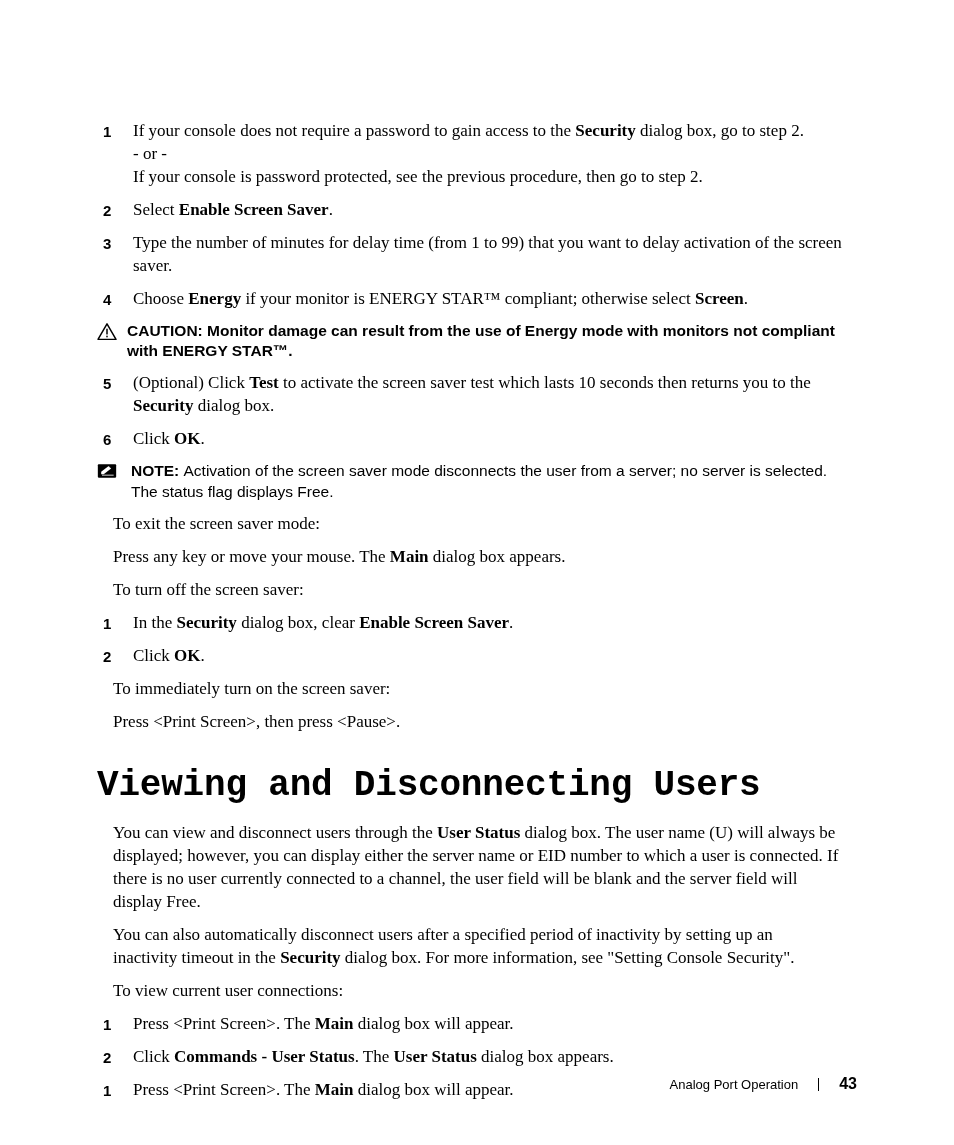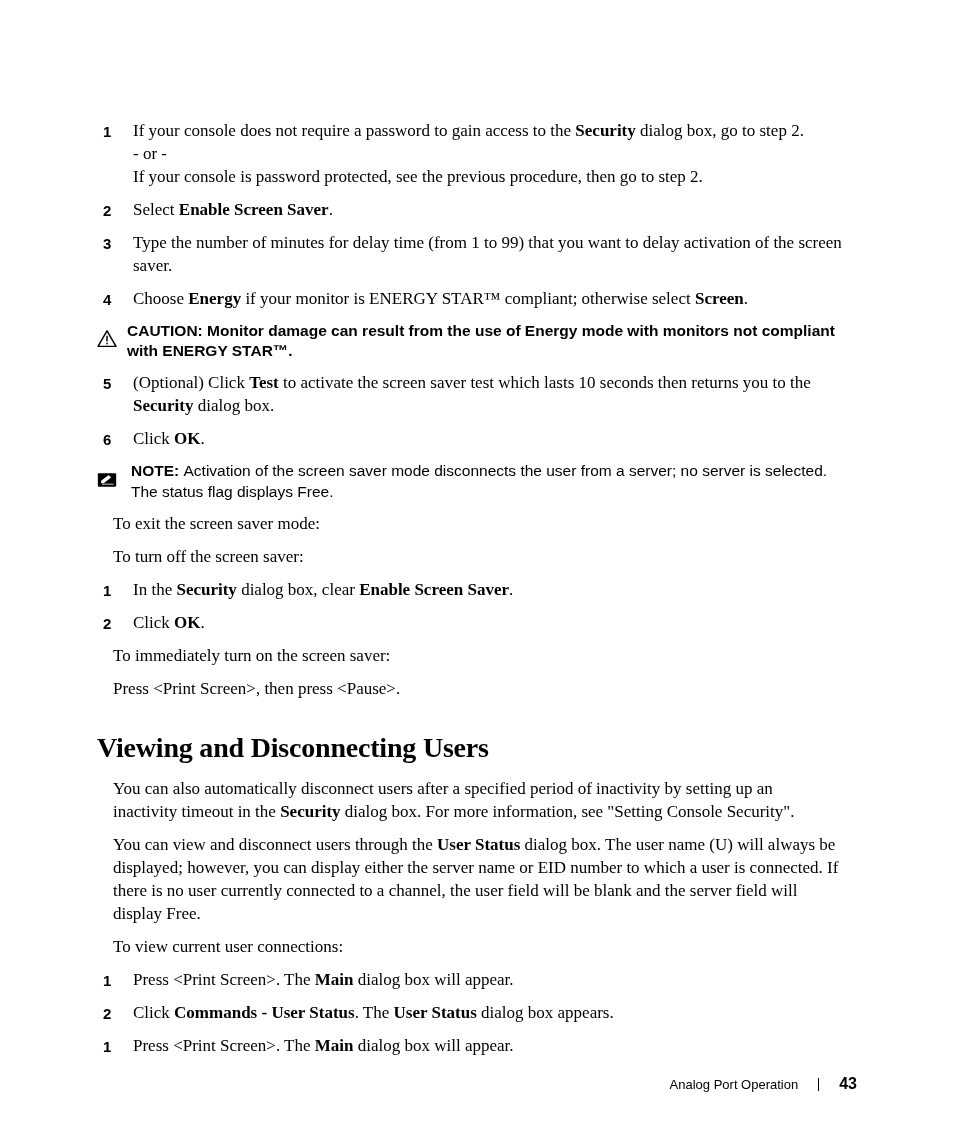--- a/index.html
+++ b/index.html
@@ -33,38 +33,38 @@
     left: 6px;
     top: 2px;
     font-family: Arial, Helvetica, sans-serif;
     font-weight: bold;
     font-size: 15px;
   }
   .callout {
     display: flex;
     gap: 10px;
     margin: 8px 0 10px 0;
-    align-items: center;
+    align-items: flex-start;
   }
   .callout .icon {
     flex: 0 0 20px;
     margin-top: 2px;
   }
   .callout .text {
     font-family: Arial, Helvetica, sans-serif;
     font-size: 15.5px;
     line-height: 1.35;
   }
   .para {
     margin: 10px 16px;
   }
   h2.section {
-    font-family: Liberation Serif, serif;
+    font-family: Liberation Mono, monospace;
     font-weight: bold;
-    font-size: 28px;
+    font-size: 36px;
     letter-spacing: -0.2px;
     margin: 28px 0 12px 0;
   }
   .footer {
     position: absolute;
     bottom: 52px;
     right: 97px;
     font-family: Arial, Helvetica, sans-serif;
     font-size: 13px;
     display: flex;
@@ -120,34 +120,35 @@
         <path d="M5 13 L4 14 L5 13 Z" fill="#fff"></path>
         <line x1="6" y1="14" x2="20" y2="14" stroke="#fff" stroke-width="1"></line>
       </svg>
     </span>
     <span class="text" style="padding-left:4px;">
       <span class="bold">NOTE: </span><span>Activation of the screen saver mode disconnects the user from a server; no server is selected. The status flag displays Free.</span>
     </span>
   </div>
 
   <div class="para">To exit the screen saver mode:</div>
+  <div class="para">Press any key or move your mouse. The <span class="bold">Main</span> dialog box appears.</div>
   <div class="para">To turn off the screen saver:</div>
 
   <ol class="numlist">
       <li><span class="num">1</span><span>In the <span class="bold">Security</span> dialog box, clear <span class="bold">Enable Screen Saver</span>.</span></li>
       <li><span class="num">2</span><span>Click <span class="bold">OK</span>.</span></li>
     </ol>
 
   <div class="para">To immediately turn on the screen saver:</div>
   <div class="para">Press &lt;Print Screen&gt;, then press &lt;Pause&gt;.</div>
 
   <h2 class="section">Viewing and Disconnecting Users</h2>
 
+  <div class="para">You can view and disconnect users through the <span class="bold">User Status</span> dialog box. The user name (U) will always be displayed; however, you can display either the server name or EID number to which a user is connected. If there is no user currently connected to a channel, the user field will be blank and the server field will display Free.</div>
   <div class="para">You can also automatically disconnect users after a specified period of inactivity by setting up an inactivity timeout in the <span class="bold">Security</span> dialog box. For more information, see "Setting Console Security".</div>
-  <div class="para">You can view and disconnect users through the <span class="bold">User Status</span> dialog box. The user name (U) will always be displayed; however, you can display either the server name or EID number to which a user is connected. If there is no user currently connected to a channel, the user field will be blank and the server field will display Free.</div>
   <div class="para">To view current user connections:</div>
 
   <ol class="numlist">
       <li><span class="num">1</span><span>Press &lt;Print Screen&gt;. The <span class="bold">Main</span> dialog box will appear.</span></li>
       <li><span class="num">2</span><span>Click <span class="bold">Commands - User Status</span>. The <span class="bold">User Status</span> dialog box appears.</span></li>
     </ol>
 
 
   <ol class="numlist">
       <li><span class="num">1</span><span>Press &lt;Print Screen&gt;. The <span class="bold">Main</span> dialog box will appear.</span></li>

